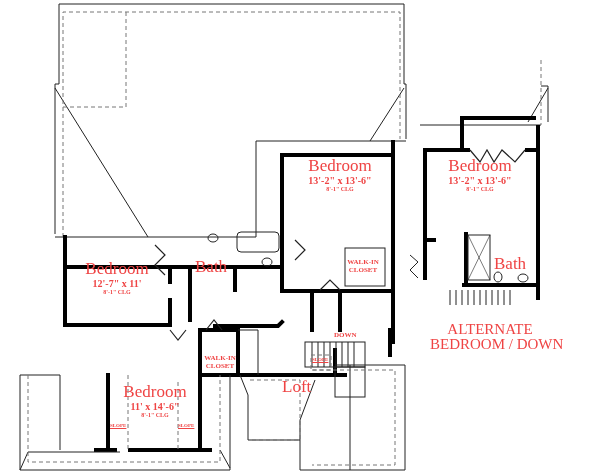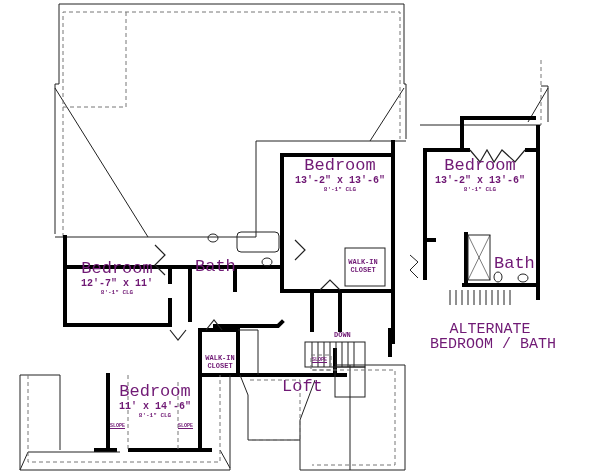--- a/index.html
+++ b/index.html
@@ -1,18 +1,18 @@
 <!DOCTYPE html>
 <html><head>
 <meta charset="utf-8">
 <style>
   html, body { margin: 0; padding: 0; background: #ffffff; }
   body { width: 600px; height: 476px; position: relative; overflow: hidden; font-family: "Liberation Sans", sans-serif; }
   #plan { position: absolute; left: 0; top: 0; }
-  .label { position: absolute; text-align: center; color: #701a75; white-space: nowrap; font-family: Liberation Mono, monospace; }
+  .label { position: absolute; text-align: center; color: #ef4444; white-space: nowrap; font-family: Liberation Serif, serif; }
   .room-name { font-size: 17px; line-height: 18px; }
   .room-dim { font-size: 10px; font-weight: bold; line-height: 11px; }
   .room-clg { font-size: 6px; font-weight: bold; line-height: 7px; }
   .small-label { font-size: 7px; font-weight: bold; line-height: 8px; }
   .slope { font-size: 5px; font-weight: bold; text-decoration: underline; }
   .caption { font-size: 15px; line-height: 15px; }
 </style>
 </head>
 <body>
 
@@ -187,14 +187,14 @@
 
 <div class="label" style="left:430px;top:157px;width:100px;">
   <div class="room-name">Bedroom</div>
   <div class="room-dim">13'-2" x 13'-6"</div>
   <div class="room-clg">8'-1" CLG</div>
 </div>
 <div class="label room-name" style="left:494px;top:255px;">Bath</div>
 
 <div class="label caption" style="left:430px;top:322px;width:120px;">
   <div>ALTERNATE</div>
-  <div>BEDROOM / BATH</div>
+  <div>BEDROOM / DOWN</div>
 </div>
 
 </body></html>

